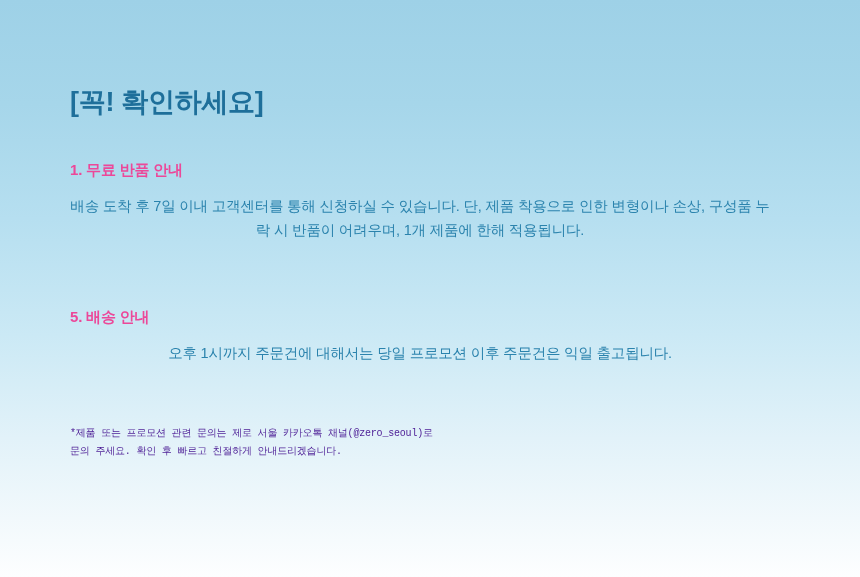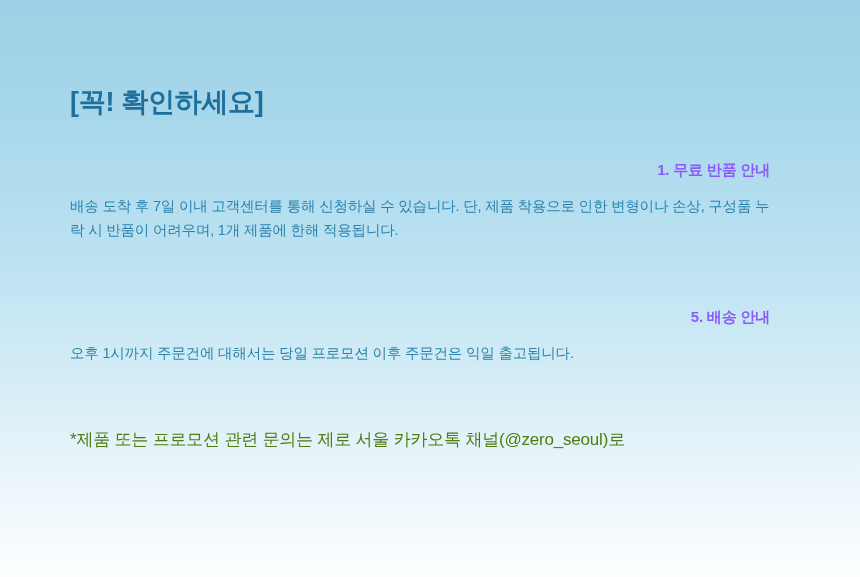--- a/index.html
+++ b/index.html
@@ -31,45 +31,46 @@
     line-height: 1.2;
   }
   .section {
     position: absolute;
     left: 70px;
     width: 700px;
   }
   .section-heading {
     font-size: 15px;
     font-weight: bold;
-    color: #8b5cf6;
+    color: #ec4899;
     letter-spacing: -0.2px;
     margin: 0 0 14px 0;
     line-height: 1.3;
-    text-align: right;
   }
   .section-body {
     font-size: 14.5px;
     color: #2b83ad;
     line-height: 1.72;
     letter-spacing: -0.2px;
     margin: 0;
     font-weight: normal;
+    text-align: center;
   }
   .sec1 { top: 160px; }
   .sec2 { top: 307px; }
   .note {
     position: absolute;
     left: 70px;
     top: 425px;
     width: 720px;
-    font-size: 17px;
-    color: #4d7c0f;
+    font-size: 10px;
+    color: #4c1d95;
     line-height: 1.78;
     letter-spacing: -0.2px;
+    font-family: Liberation Mono, monospace;
   }
   .note .line2 {
     display: block;
   }
 </style>
 </head>
 <body>
 
 <div class="page">
 
@@ -80,15 +81,16 @@
     <p class="section-body">배송 도착 후 7일 이내 고객센터를 통해 신청하실 수 있습니다. 단, 제품 착용으로 인한 변형이나 손상, 구성품 누락 시 반품이 어려우며, 1개 제품에 한해 적용됩니다.</p>
   </div>
 
   <div class="section sec2">
     <h2 class="section-heading">5. 배송 안내</h2>
     <p class="section-body">오후 1시까지 주문건에 대해서는 당일 프로모션 이후 주문건은 익일 출고됩니다.</p>
   </div>
 
   <div class="note">
     <span class="line1">*제품 또는 프로모션 관련 문의는 제로 서울 카카오톡 채널(@zero_seoul)로</span>
+    <span class="line2"> 문의 주세요. 확인 후 빠르고 친절하게 안내드리겠습니다.</span>
   </div>
 
 </div>
 
 </body></html>

